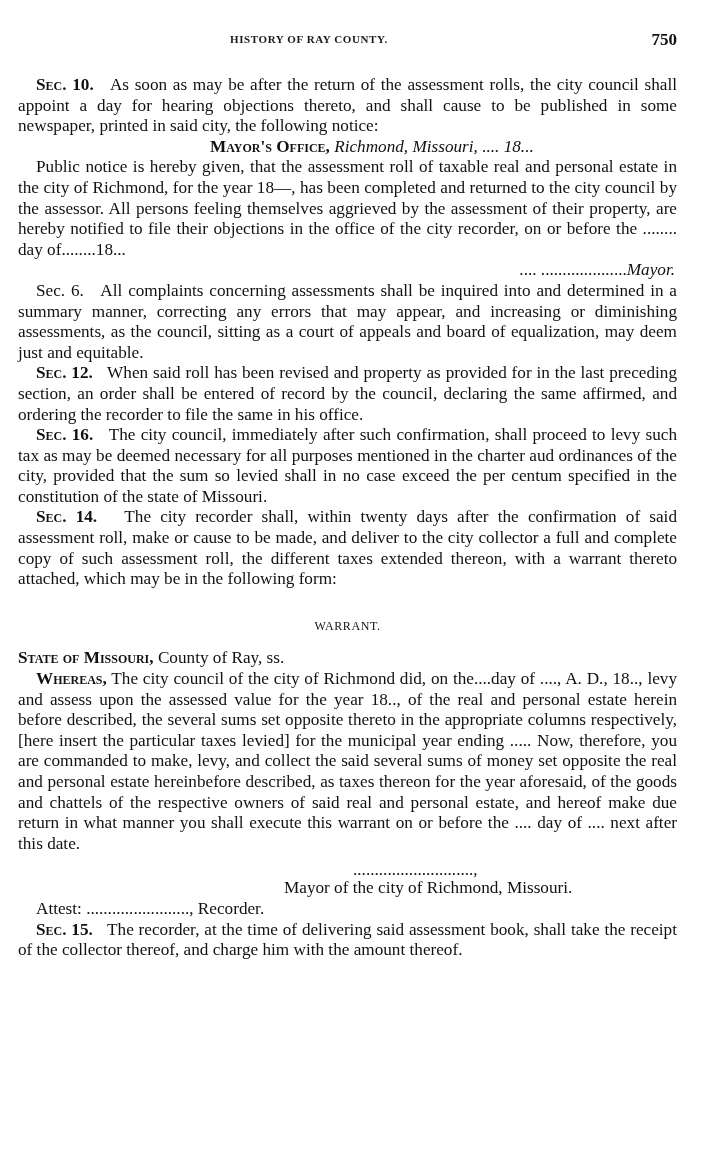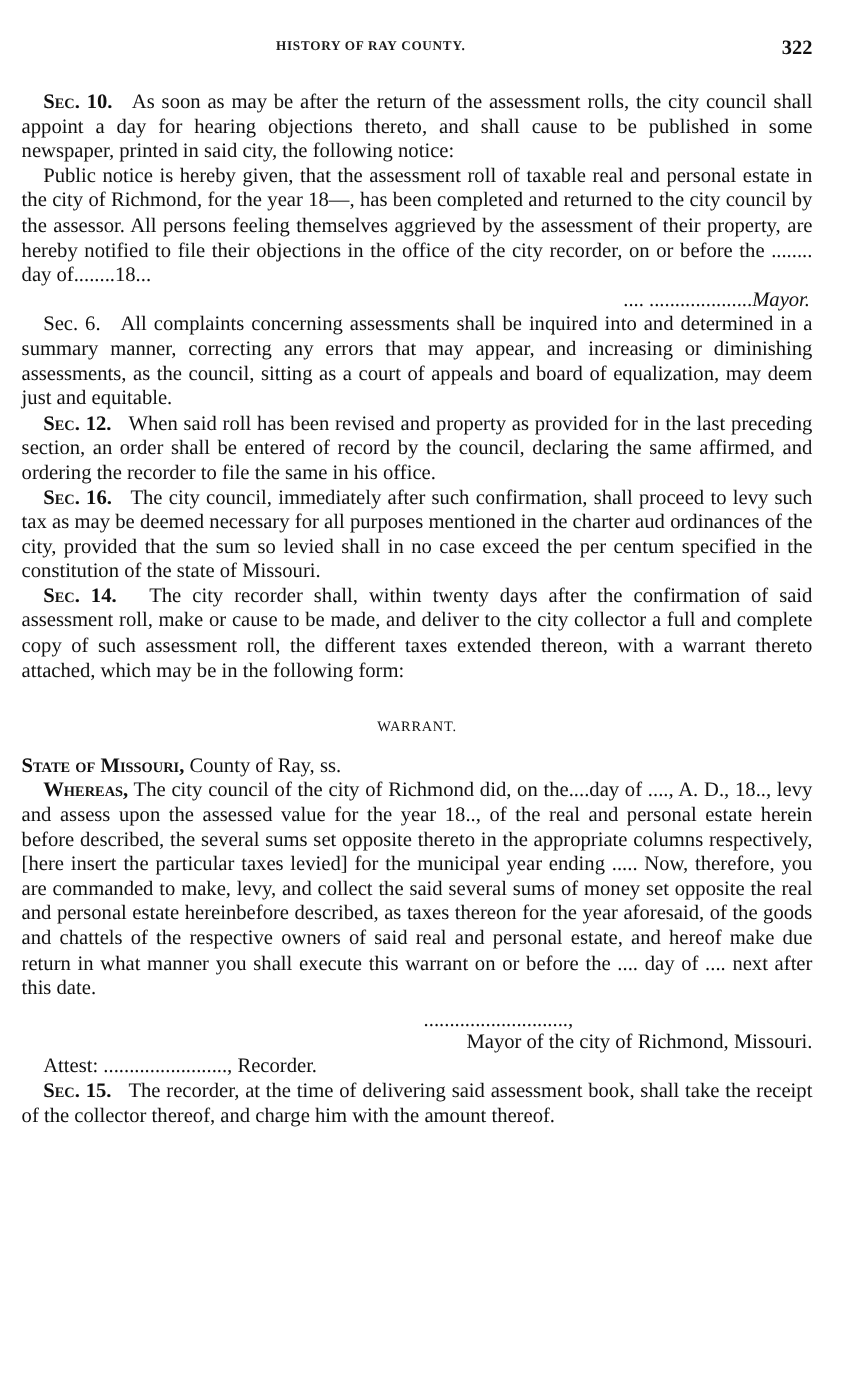--- a/index.html
+++ b/index.html
@@ -86,42 +86,43 @@
     margin-bottom: 12px;
   }
   .sig-dots {
     text-align: left;
     padding-left: 335px;
     margin-top: 8px;
     height: 16px;
     line-height: 16px;
   }
   .sig-mayor {
-    text-align: right;
+    text-align: left;
     padding-left: 266px;
   }
   .attest {
     text-indent: 18px;
     text-align: left;
   }
 </style>
 </head>
 <body>
 
 <div class="page">
 
   <div class="running-head">
     <span class="running-title">HISTORY OF RAY COUNTY.</span>
-    <span class="page-number">322</span>
+    <span class="page-number">750</span>
   </div>
 
   <div class="body-text">
 
     <p class="indent"><span class="sc">Sec. 10.</span>&nbsp;&nbsp; <span>As soon as may be after the return of the assessment rolls, the city council shall appoint a day for hearing objections thereto, and shall cause to be published in some newspaper, printed in said city, the following notice:</span></p>
 
+    <p class="notice-head"><span class="sc">Mayor's Office,</span> <span class="it">Richmond, Missouri,</span> <span class="it">.... 18...</span></p>
 
     <p class="indent">Public notice is hereby given, that the assessment roll of taxable real and personal estate in the city of Richmond, for the year 18—, has been completed and returned to the city council by the assessor. All persons feeling themselves aggrieved by the assessment of their property, are hereby notified to file their objections in the office of the city recorder, on or before the ........ day of........18...</p>
 
     <p class="right-line"><span>.... ....................</span><span class="it">Mayor.</span></p>
 
     <p class="indent"><span>Sec. 6.</span>&nbsp;&nbsp; <span>All complaints concerning assessments shall be inquired into and determined in a summary manner, correcting any errors that may appear, and increasing or diminishing assessments, as the council, sitting as a court of appeals and board of equalization, may deem just and equitable.</span></p>
 
     <p class="indent"><span class="sc">Sec. 12.</span>&nbsp;&nbsp; <span>When said roll has been revised and property as provided for in the last preceding section, an order shall be entered of record by the council, declaring the same affirmed, and ordering the recorder to file the same in his office.</span></p>
 
     <p class="indent"><span class="sc">Sec. 16.</span>&nbsp;&nbsp; <span>The city council, immediately after such confirmation, shall proceed to levy such tax as may be deemed necessary for all purposes mentioned in the charter aud ordinances of the city, provided that the sum so levied shall in no case exceed the per centum specified in the constitution of the state of Missouri.</span></p>

